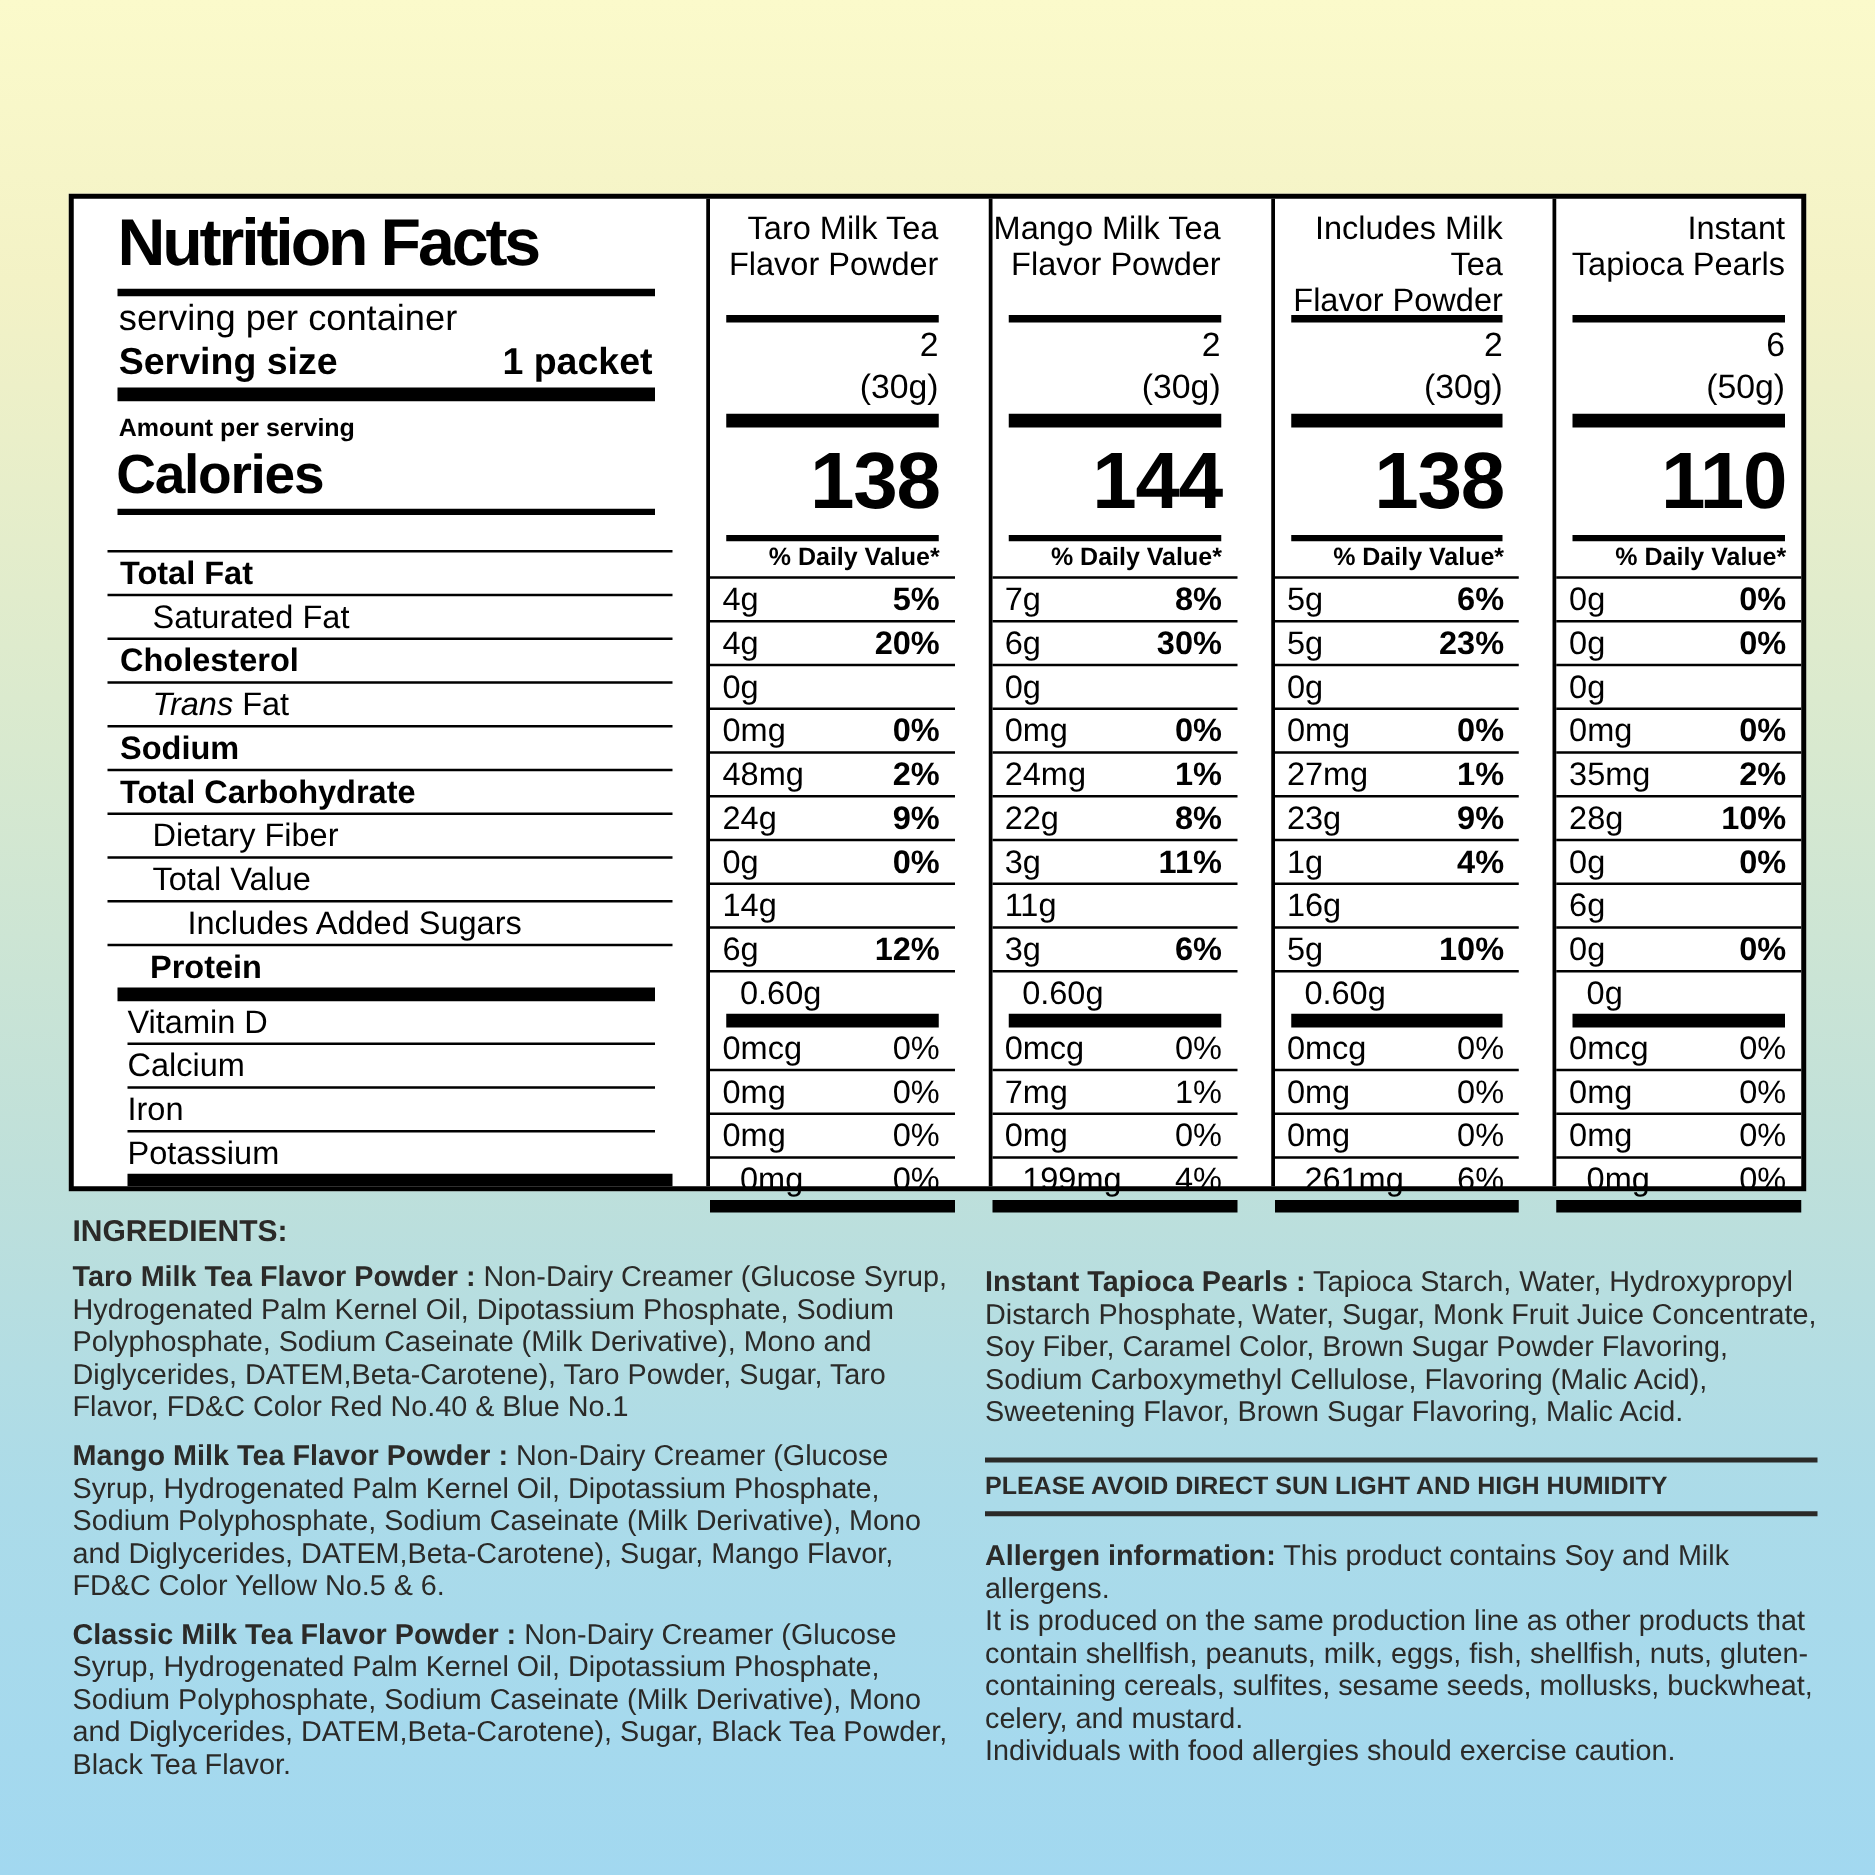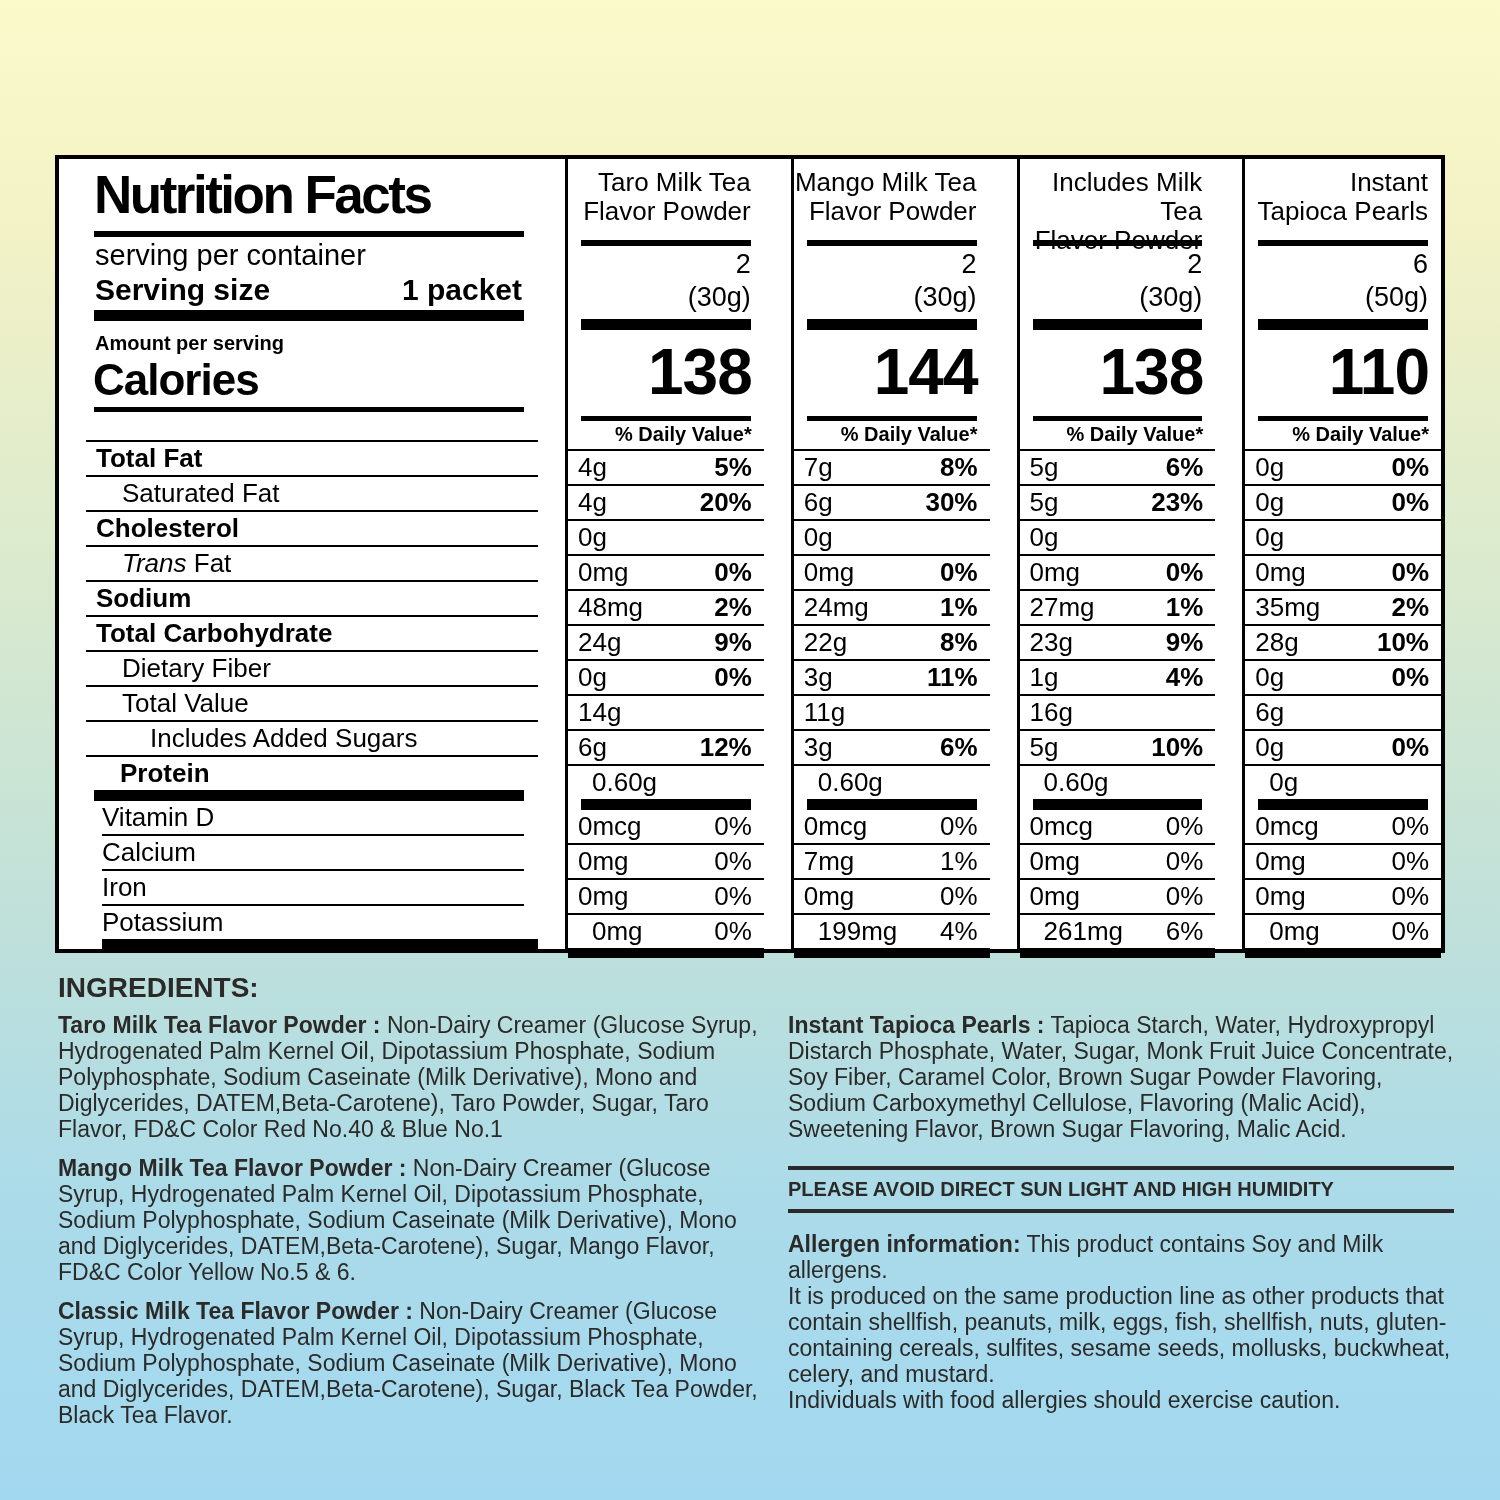--- a/index.html
+++ b/index.html
@@ -12,21 +12,21 @@
   .nf{position:absolute;left:55px;top:155px;width:1390px;height:798px;background:#fff;
       border:4px solid #000;box-sizing:border-box;display:flex;}
   .col{display:flex;flex-direction:column;box-sizing:border-box;margin-left:27px;}
   .c0{width:452px;}
   .dc{flex:1;border-left:3px solid #000;}
   .bar{background:#000;margin:0 13px;flex:none;}
   .c0 .bar{margin:0 14px 0 8px;}
   .b6{height:6px}.b11{height:11px}.b5{height:5px}
   .r-head{height:72px;flex:none;}
   .title{font-size:53px;font-weight:900;letter-spacing:-2.5px;line-height:1.15;padding:6px 0 0 8px;white-space:nowrap;}
-  .pname{text-align:right;padding:9px 13px 0 0;font-size:26px;line-height:29px;}
+  .pname{text-align:right;padding:9px 13px 12px 0;font-size:26px;line-height:29px;}
   .r-s1{height:35px;flex:none;}
   .r-s2{height:38px;flex:none;}
   .s1l{font-size:29px;padding-left:9px;line-height:37px;}
   .s2l{display:flex;justify-content:space-between;font-weight:bold;font-size:30px;padding:0 16px 0 9px;line-height:36px;}
   .s1r,.s2r{text-align:right;padding-right:13px;font-size:27px;line-height:36px;}
   .s2r{line-height:33px;}
   .r-cal{height:86px;flex:none;}
   .aps{font-size:20px;font-weight:bold;padding:11px 0 2px 9px;}
   .calw{font-size:44px;font-weight:900;letter-spacing:-1px;line-height:1.05;padding-left:7px;}
   .bignum{font-size:64px;font-weight:900;text-align:right;padding-right:12px;line-height:84px;letter-spacing:-1px;}
@@ -46,21 +46,21 @@
   .vns{flex:1;display:flex;flex-direction:column;}
   .vname{height:35px;box-sizing:border-box;border-bottom:2px solid #000;margin:0 14px 0 16px;font-size:26px;line-height:32px;flex:none;}
   .vname.last{border-bottom:none;height:33px;}
   .vbar{height:10px;background:#000;margin:0;flex:none;}
   .c0 .vbar{margin-left:16px;}
   .vfill{flex:1;}
   
   .ing{position:absolute;left:58px;top:972px;width:1396px;display:flex;gap:30px;color:#2b2a28;}
   .ileft{width:700px;flex:none;}
   .iright{width:666px;flex:none;padding-top:40px;box-sizing:border-box;}
-  .ihead{font-size:28px;font-weight:bold;margin:0 0 8px 0;}
+  .ihead{font-size:24px;font-weight:bold;margin:0 0 8px 0;}
   .ip{font-size:23px;line-height:26px;margin:0 0 13px 0;}
   .warn{border-top:4px solid #2b2a28;border-bottom:4px solid #2b2a28;font-weight:bold;font-size:20px;padding:8px 0;margin:24px 0 18px 0;}
 </style>
 </head>
 <body>
 
 <div class="nf">
 
   <div class="col c0">
     <div class="r-head">

